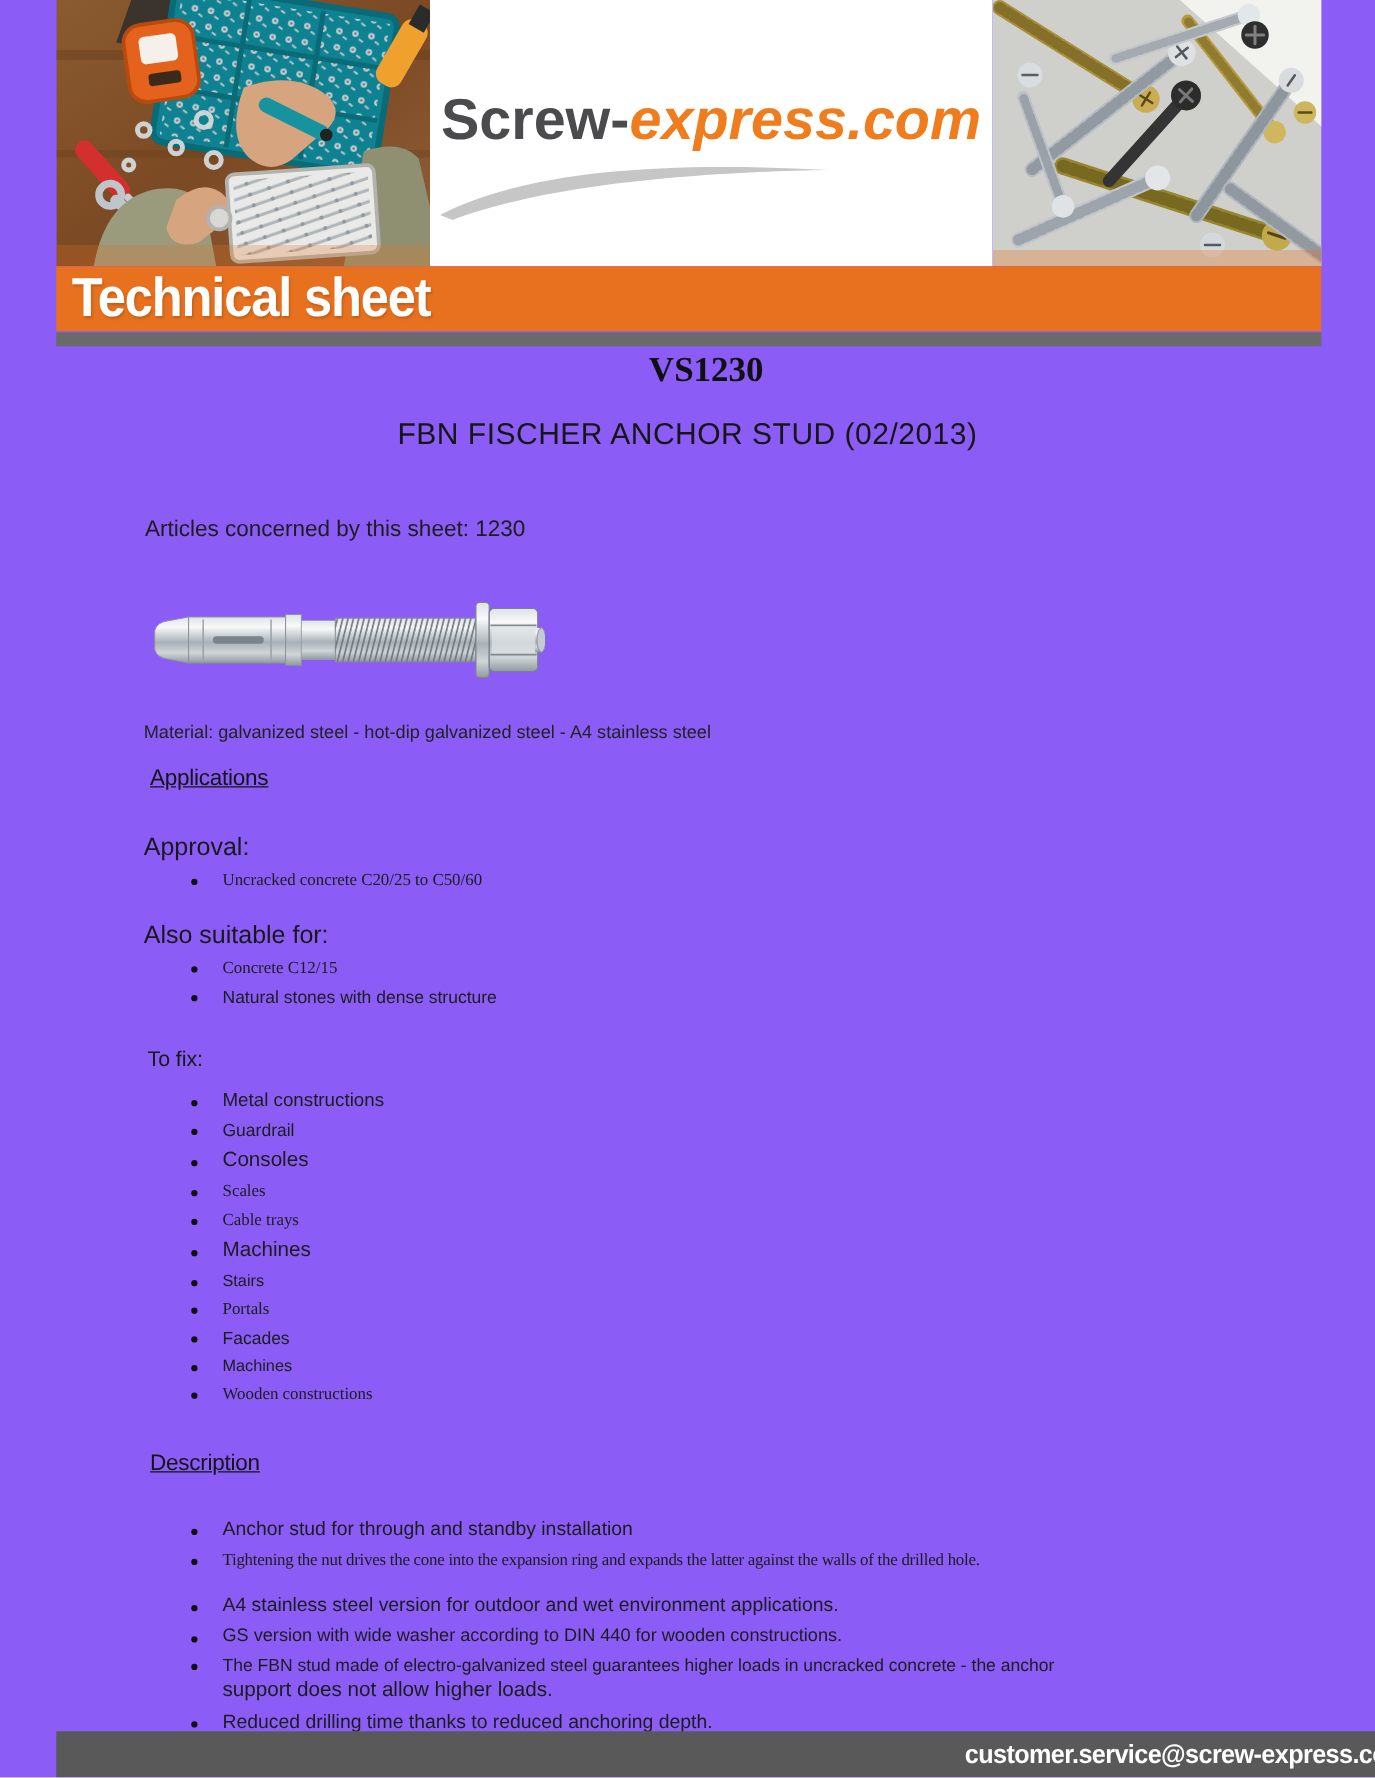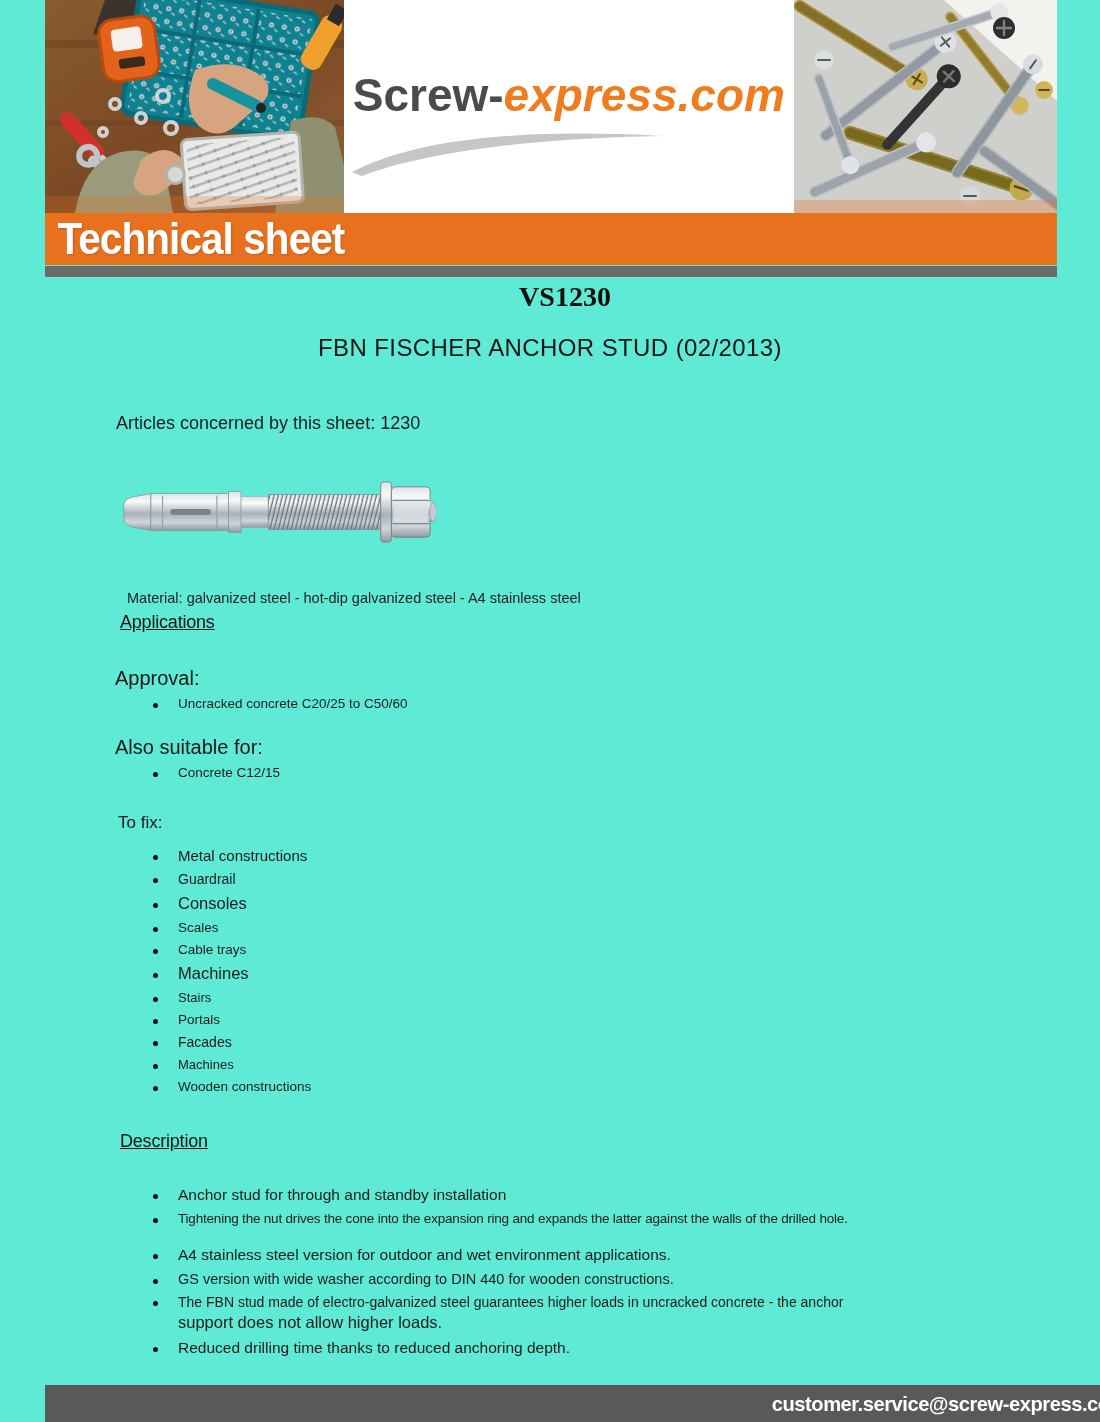--- a/index.html
+++ b/index.html
@@ -1,16 +1,16 @@
 <!DOCTYPE html>
 <html><head>
 <meta charset="utf-8">
 <style>
   html,body{margin:0;padding:0;background:#ffffff;}
-  .page{position:relative;width:1100px;height:1422px;background:#5eead4;overflow:hidden;
+  .page{position:relative;width:1100px;height:1422px;background:#8b5cf6;overflow:hidden;
         font-family:"Liberation Sans",sans-serif;color:#1b1b1b;}
 
   
   .header{position:absolute;top:0;left:45px;width:1012px;height:213px;display:flex;}
   .photo{height:213px;overflow:hidden;}
   .photo-left{width:310px;}
   .photo-right{width:273px;}
   .logo-area{flex:1;background:#ffffff;position:relative;display:flex;flex-direction:column;
              align-items:center;justify-content:flex-start;padding-top:72px;}
   .logo-line{font-size:46px;font-weight:bold;line-height:1;white-space:nowrap;}
@@ -25,32 +25,32 @@
                transform:scaleX(0.92);text-shadow:1px 1px 2px rgba(120,60,10,.35);}
   .gray-bar{position:absolute;top:266px;left:45px;width:1012px;height:11px;background:#6a6a6a;}
 
   
   .code{margin:0;position:absolute;top:281px;left:0;width:1100px;text-align:center;
         font-family:"Liberation Serif",serif;font-size:28px;font-weight:bold;color:#101010;padding-left:15px;}
   .product{margin:0;position:absolute;top:334px;left:0;width:1100px;text-align:center;
            font-size:24px;font-weight:500;letter-spacing:.4px;color:#161616;}
   .articles{margin:0;position:absolute;top:413px;left:116px;font-size:18px;color:#1d1d1d;}
   .bolt{position:absolute;top:470px;left:116px;}
-  .material{margin:12px;position:absolute;top:578px;left:115px;font-size:14.5px;color:#222222;}
+  .material{margin:0;position:absolute;top:578px;left:115px;font-size:14.5px;color:#222222;}
 
   .content{position:absolute;top:612px;left:0;width:912px;}
   .h-underline{margin:0 0 0 120px;font-size:18px;font-weight:500;letter-spacing:-0.2px;
                text-decoration:underline;width:fit-content;color:#141414;}
   .sub-h{margin:0 0 0 115px;font-size:20px;font-weight:400;color:#181818;}
   .tofix-h{margin:0 0 0 118px;font-size:17px;font-weight:400;color:#181818;}
   ul.bullets{margin:0;padding:0 0 0 150px;list-style:none;}
   ul.bullets li{position:relative;padding-left:28px;margin:0 0 7px 0;color:#1c1c1c;}
   ul.bullets li::before{content:"";position:absolute;left:3px;top:.52em;width:5px;height:5px;
                         border-radius:50%;background:#111111;}
-  .f13{font-size:13px;}  .f135{font-size:13.5px;}  .f14{font-size:14px;}
+  .f13{font-size:13px;}  .f135{font-size:13.5px;font-family:Liberation Serif, serif;}  .f14{font-size:14px;}
   .f145{font-size:14.5px;} .f15{font-size:15px;} .f155{font-size:15.5px;} .f16{font-size:16.5px;}
   .gap-top{margin-top:20px !important;}
   .cont{display:block;font-size:16.5px;margin-top:3px;}
 
   .sp6{height:6px;} .sp14{height:14px;} .sp18{height:18px;}
   .sp26{height:26px;} .sp30{height:30px;} .sp34{height:34px;}
 
   
   .footer{position:absolute;left:45px;top:1385px;width:1100px;height:37px;background:#595959;
           display:flex;align-items:center;justify-content:flex-end;box-sizing:border-box;
@@ -287,20 +287,21 @@
     <h4 class="sub-h">Approval:</h4>
     <div class="sp6"></div>
     <ul class="bullets">
       <li class="f135">Uncracked concrete C20/25 to C50/60</li>
     </ul>
     <div class="sp18"></div>
     <h4 class="sub-h">Also suitable for:</h4>
     <div class="sp6"></div>
     <ul class="bullets">
       <li class="f135">Concrete C12/15</li>
+      <li class="f14">Natural stones with dense structure</li>
     </ul>
     <div class="sp26"></div>
     <p class="tofix-h">To fix:</p>
     <div class="sp14"></div>
     <ul class="bullets">
       <li class="f15">Metal constructions</li>
       <li class="f14">Guardrail</li>
       <li class="f16">Consoles</li>
       <li class="f135">Scales</li>
       <li class="f135">Cable trays</li>

